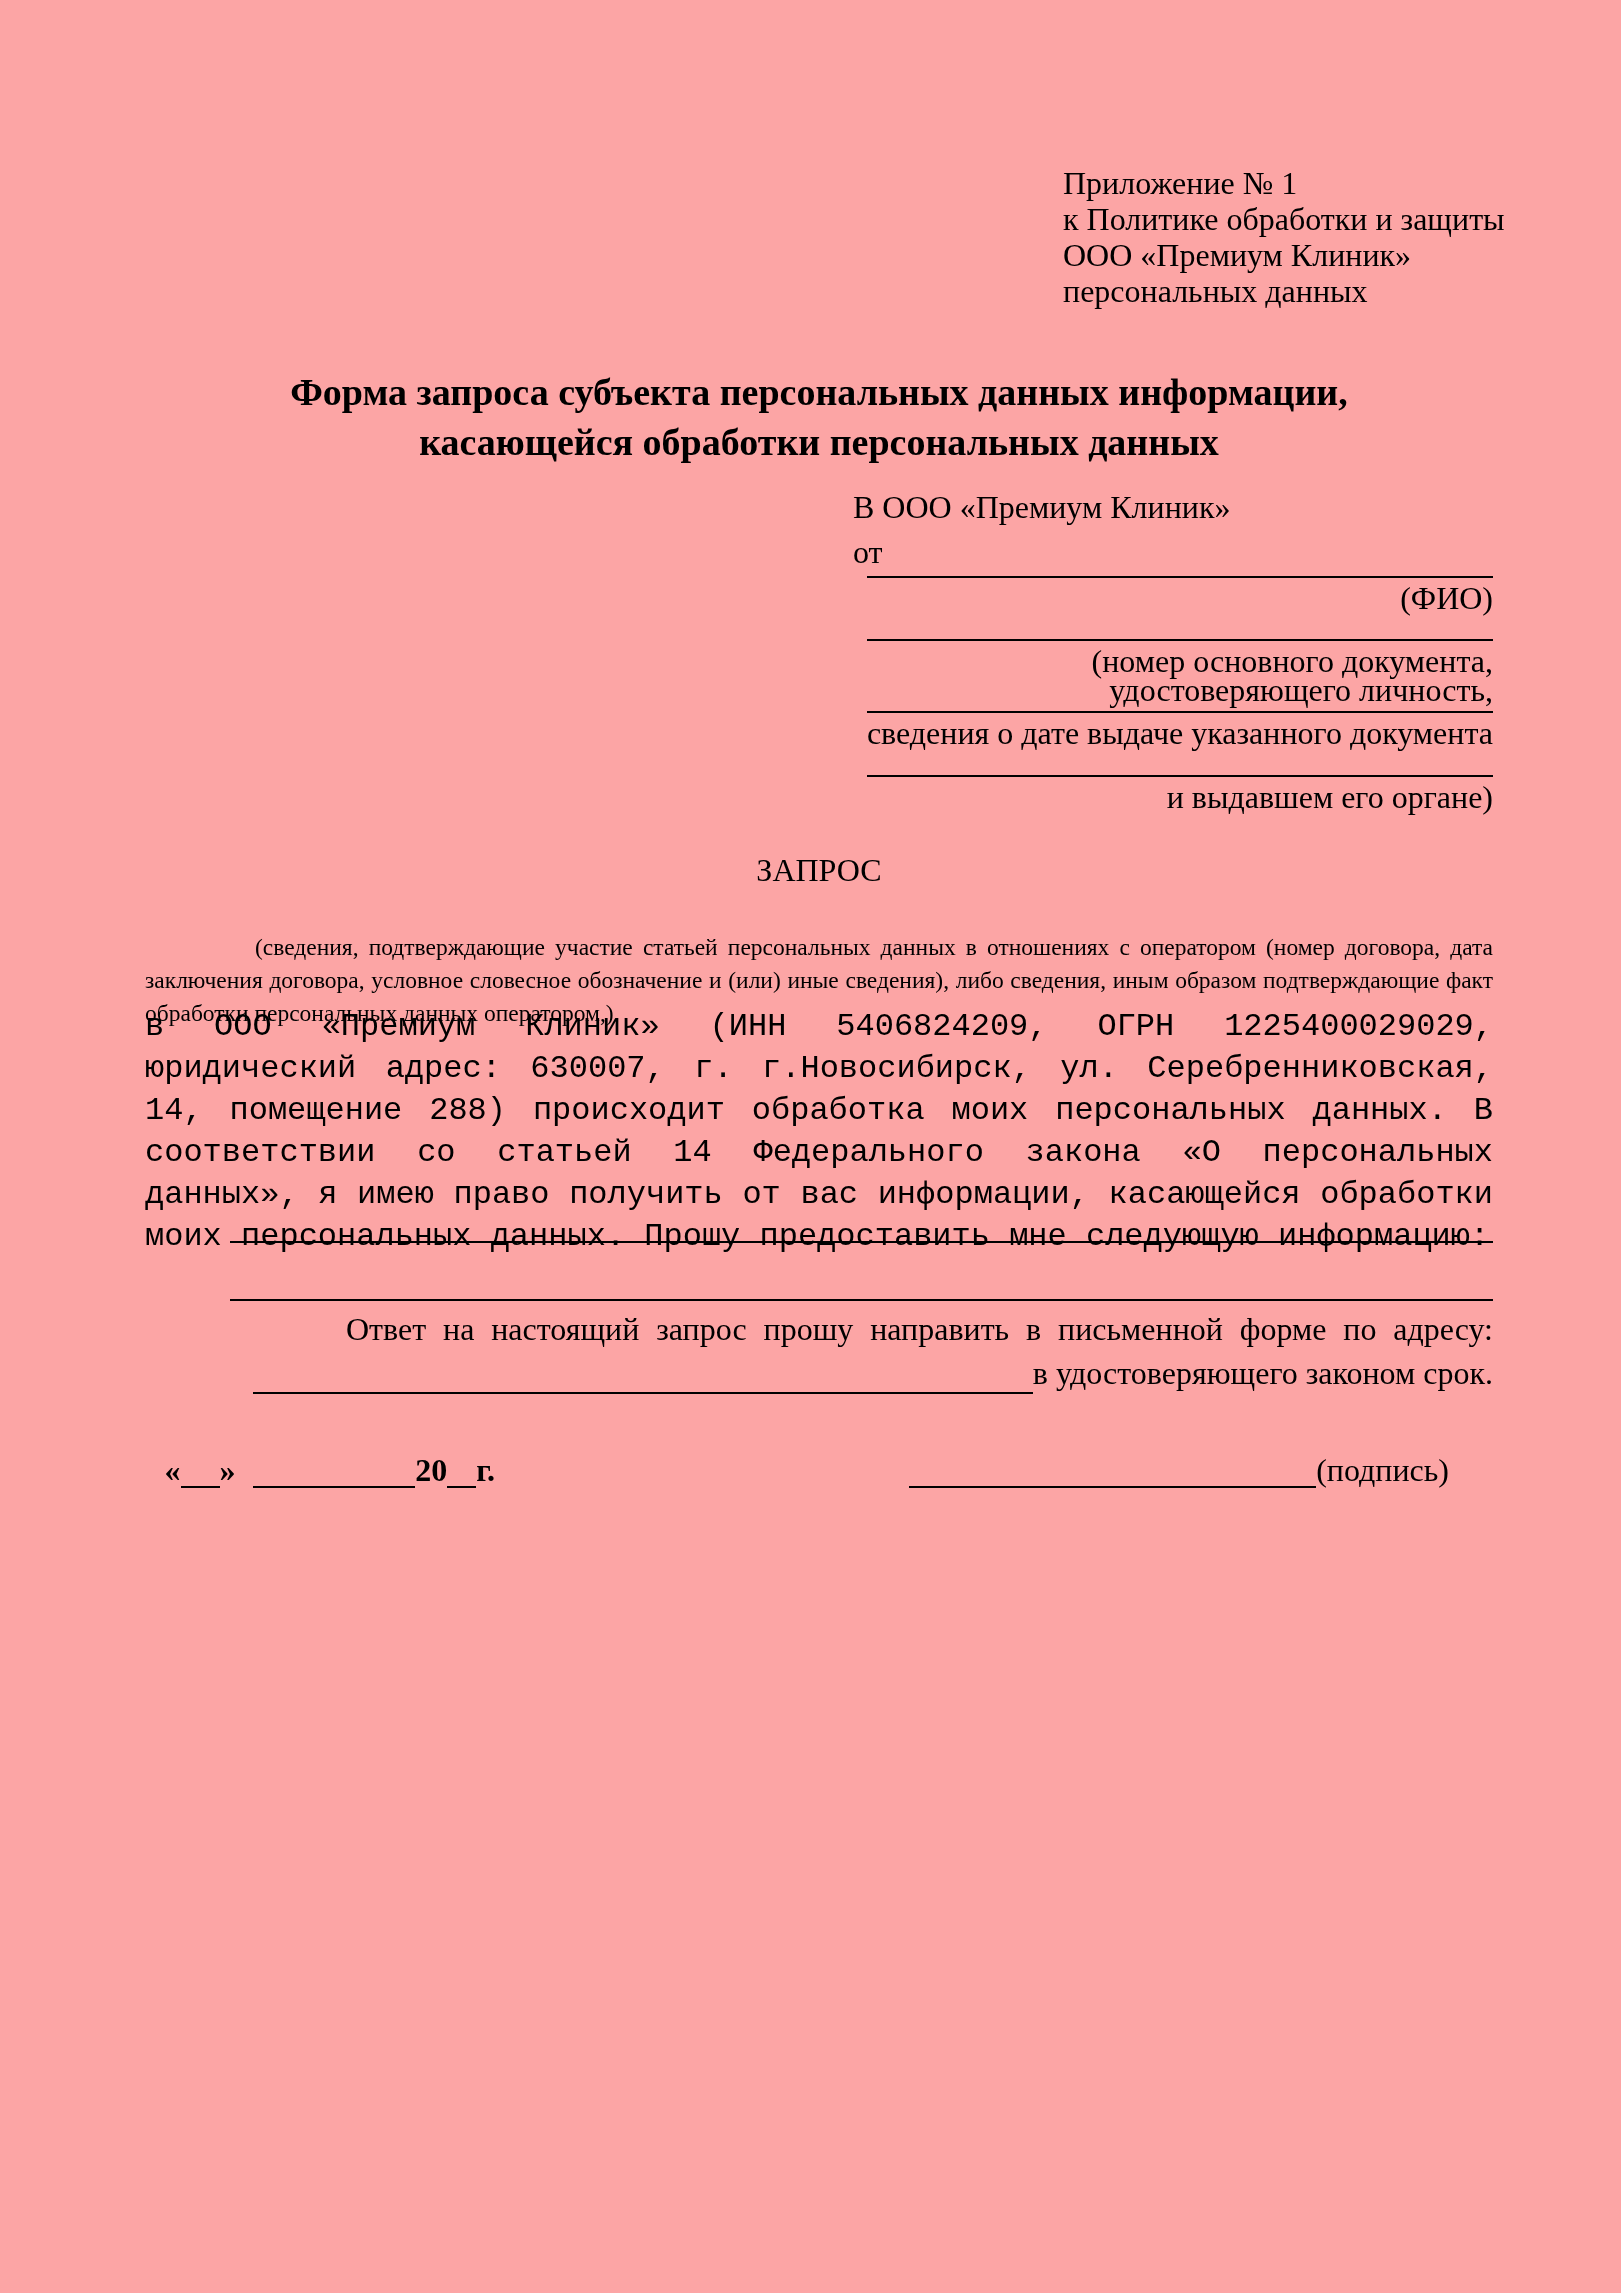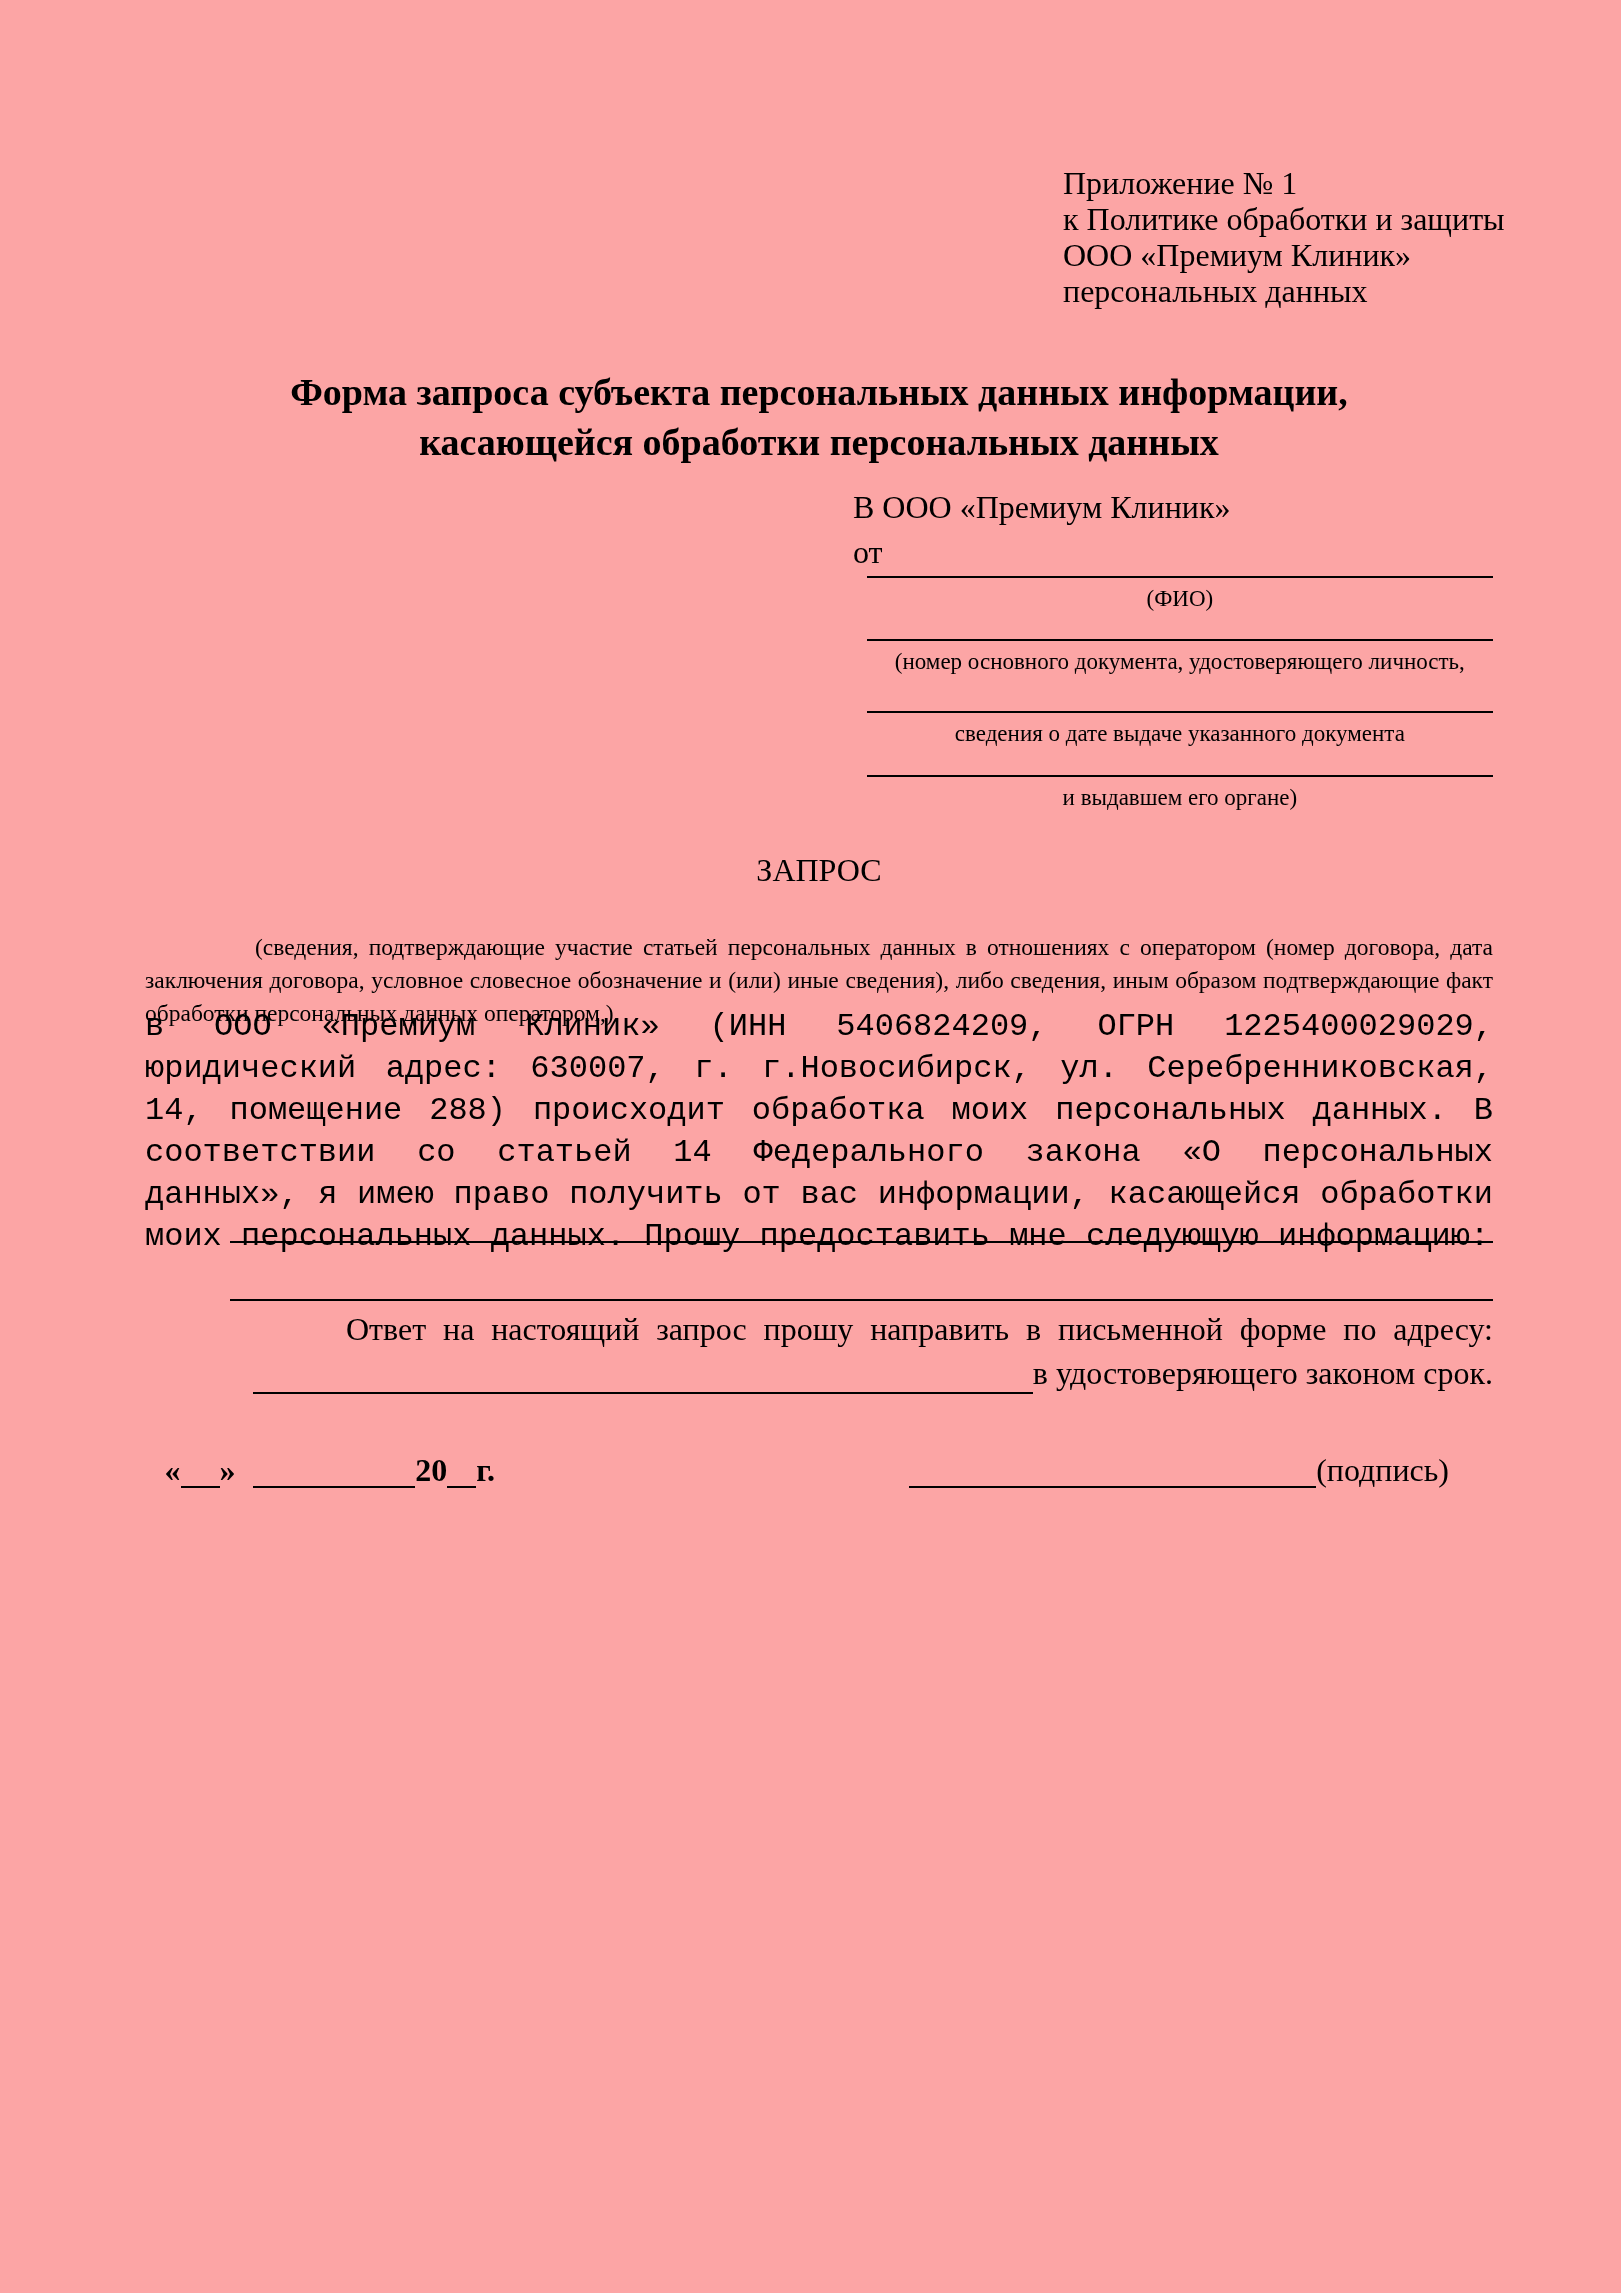--- a/index.html
+++ b/index.html
@@ -24,21 +24,21 @@
     position:absolute; left:145px; width:1348px; top:367px;
     text-align:center; font-weight:bold; font-size:38px; line-height:50px;
   }
   .doc-title-inner { max-width:1137px; margin:0 auto; }
 
   
   .addressee { position:absolute; left:853px; top:486px; width:640px; height:343px; }
   .addressee .to   { position:absolute; left:0; top:0; white-space:nowrap; }
   .addressee .from { position:absolute; left:0; top:45px; }
   .f-line { position:absolute; left:13.7px; right:0; height:0; border-top:2.9px solid #000; }
-  .f-cap  { position:absolute; left:13.7px; right:0; text-align:center; font-size:23px; line-height:29px;font-family:Liberation Serif, serif; }
+  .f-cap  { position:absolute; left:13.7px; right:0; text-align:right; font-size:32px; line-height:29px;font-family:Liberation Serif, serif; }
   .fl1 { top:90px; }  .fc1 { top:98px; }
   .fl2 { top:153px; } .fc2 { top:161px; }
   .fl3 { top:225px; } .fc3 { top:233px; }
   .fl4 { top:289px; } .fc4 { top:297px; }
 
   
   .request-heading { position:absolute; left:145px; width:1348px; top:849px; text-align:center; }
   .intro-row { position:absolute; left:145px; right:128px; top:890px; display:flex; align-items:flex-end; height:45px; }
   .intro-row .prefix { margin-left:56px; white-space:nowrap; }
   .intro-row .fill-line { flex:1; height:37px; border-bottom:2.9px solid #000; margin-left:13.7px; }

